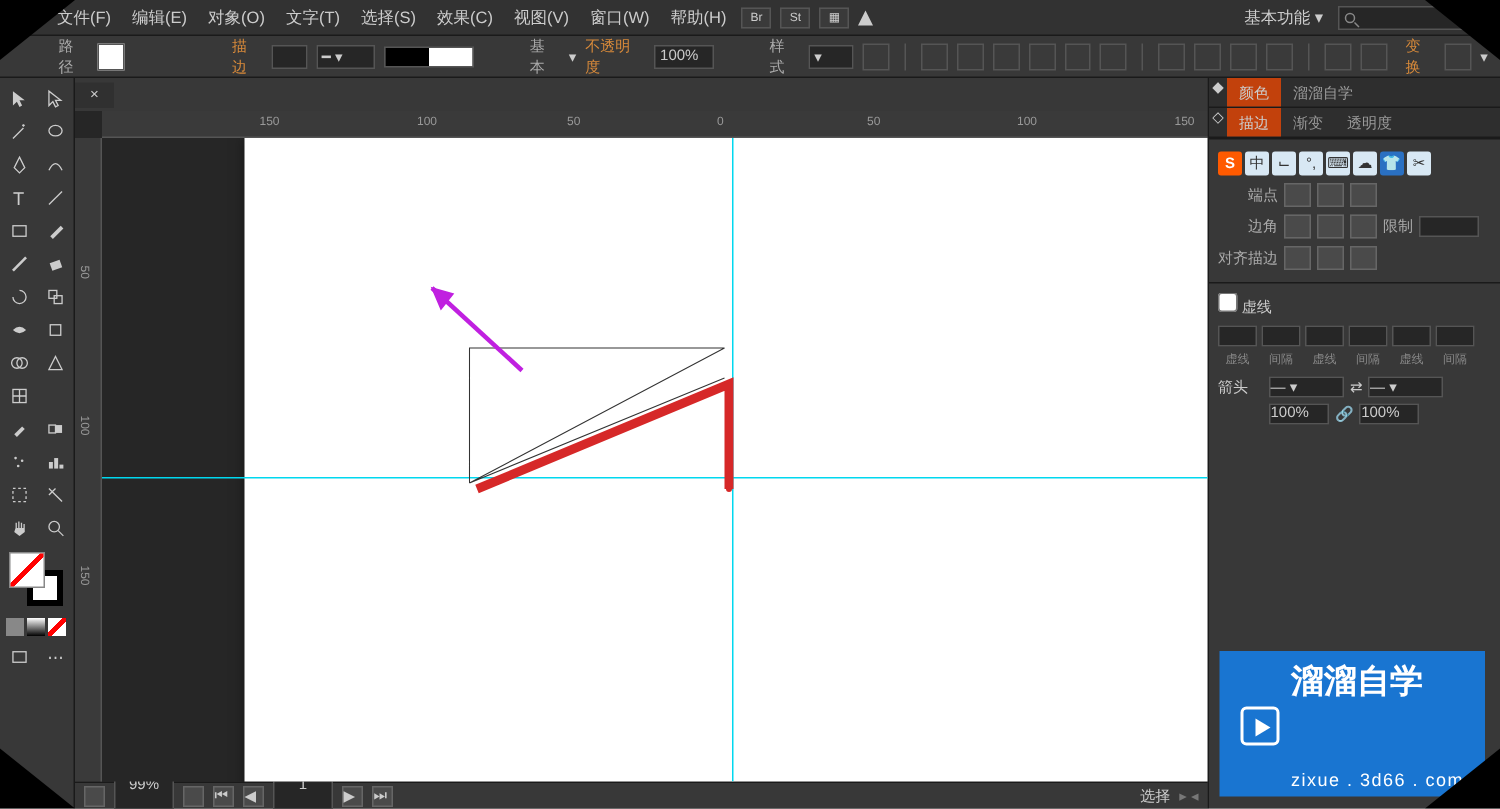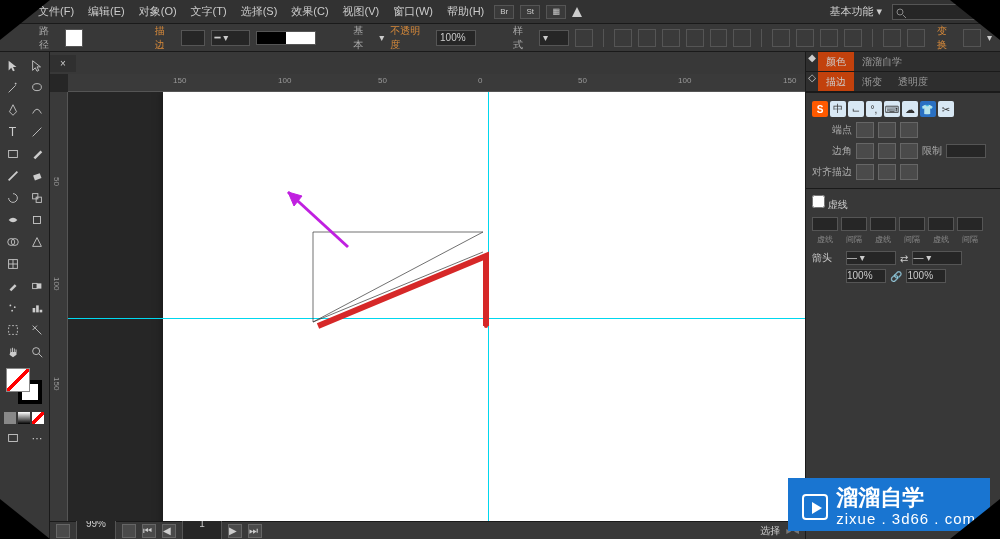--- a/index.html
+++ b/index.html
@@ -85,21 +85,21 @@
 .dash-section .labels { display: flex; gap: 3px; font-size: 8px; }
 .dash-section .labels span { width: 26px; text-align: center; color: #888; }
 .small-field { width: 40px; height: 14px; background: #262626; border: 1px solid #555; }
 
 
 .watermark { position: absolute; bottom: 8px; right: 10px; background: #1975d1; color: #fff; padding: 8px 14px 4px; display: flex; align-items: center; gap: 8px; z-index: 500; }
 .watermark .play { width: 26px; height: 26px; border: 2px solid #fff; border-radius: 4px; position: relative; }
 .watermark .play::after { content: ""; position: absolute; left: 8px; top: 6px; border-left: 10px solid #fff; border-top: 6px solid transparent; border-bottom: 6px solid transparent; }
 .watermark .txt { display: flex; flex-direction: column; line-height: 1.1; }
 .watermark .txt .big { font-size: 22px; font-weight: bold; }
-.watermark .txt .small { font-size: 15px; letter-spacing: 1px; }
+.watermark .txt .small { font-size: 12px; letter-spacing: 1px; margin-top: 48px; }
 
 
 .drawing { position: absolute; pointer-events: none; }
 .arrow-purple { stroke: #c020e0; fill: #c020e0; }
 </style>
 </head>
 <body>
 
 <div class="corner tl"></div>
 <div class="corner tr"></div>

